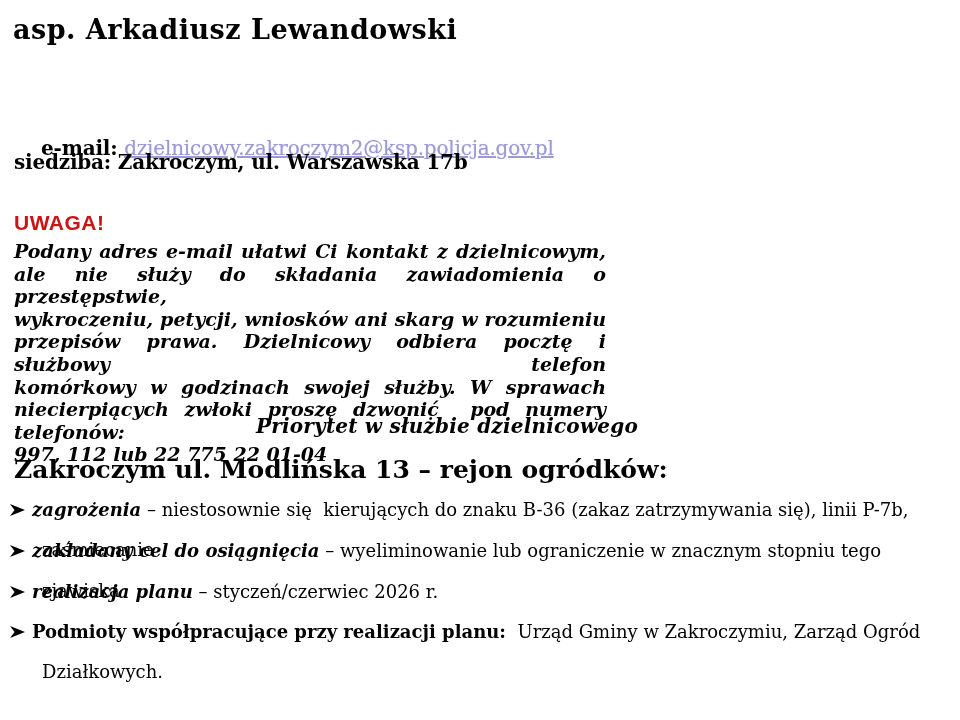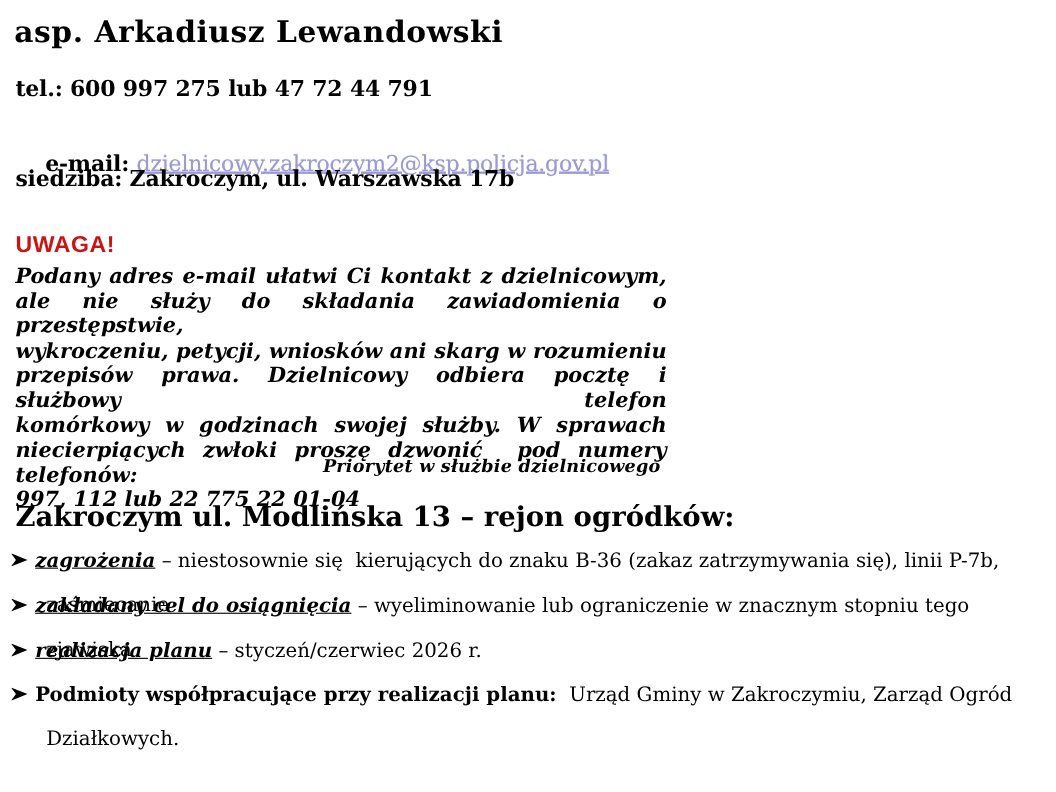--- a/index.html
+++ b/index.html
@@ -33,50 +33,49 @@
   }
   .notice .jline{
     text-align:justify;text-align-last:justify;line-height:22.6px;
     white-space:pre-wrap;
   }
   .notice .phones{
     line-height:22.6px;text-align:left;white-space:pre;
   }
   .priority-title{
     left:0;top:414px;width:894px;text-align:center;
-    font-size:16px;font-weight:bold;font-style:italic;letter-spacing:.2px;
+    font-size:20px;font-weight:bold;font-style:italic;letter-spacing:.2px;
   }
   .area-heading{
     left:14px;top:455px;font-size:25px;font-weight:bold;white-space:pre;
   }
   .bullet{
     left:10px;width:920px;font-size:18px;line-height:40px;
     padding-left:32px;text-indent:-32px;white-space:pre-wrap;
   }
   .b1{top:490px;}
   .b2{top:531px;}
   .b3{top:572px;}
   .b4{top:612px;}
   .arrow-bullet{
     display:inline-block;width:15px;height:12px;background:#000;
     clip-path:polygon(0 0,100% 50%,0 100%,30% 50%);
     margin-right:7px;vertical-align:baseline;
   }
-  .lead-bi{font-weight:bold;font-style:italic;text-decoration:underline;}
+  .lead-bi{font-weight:bold;font-style:italic;}
   .lead-b{font-weight:bold;}
   .tail{font-weight:normal;}
 </style>
 </head>
 <body>
 
 <div id="page">
 
   <div class="abs officer-name">asp. Arkadiusz Lewandowski</div>
 
-  <div class="abs contact-line tel-line">tel.: 600 997 275 lub 47 72 44 791</div>
 
   <div class="abs contact-line email-line">
     <span>e-mail: </span><a href="#" class="email-link">dzielnicowy.zakroczym2@ksp.policja.gov.pl</a>
   </div>
 
   <div class="abs contact-line siedziba-line">siedziba: Zakroczym, ul. Warszawska 17b</div>
 
   <div class="abs uwaga">UWAGA!</div>
 
   <div class="abs notice">

